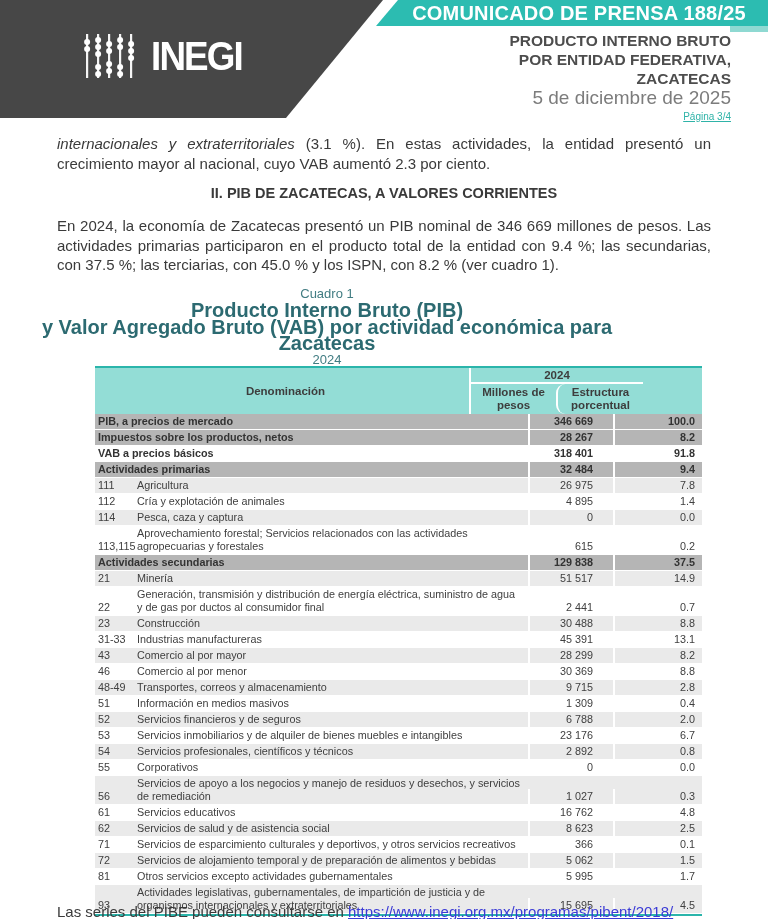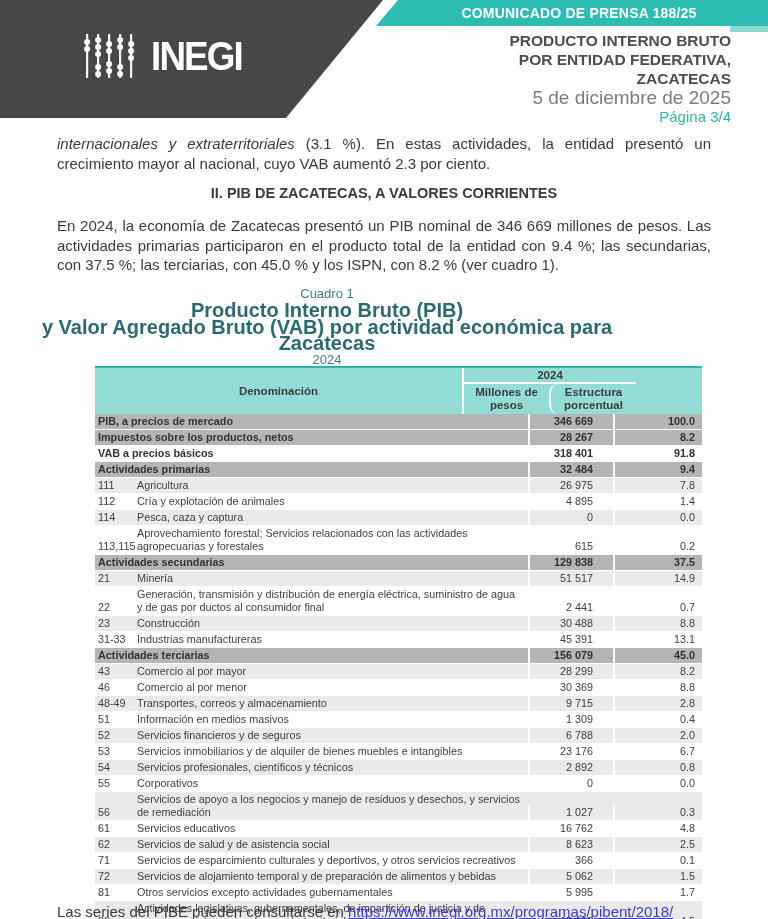--- a/index.html
+++ b/index.html
@@ -9,26 +9,26 @@
 
   
   .dark-band { position:absolute; left:0; top:0; width:392px; height:118px; background:#474747;
                clip-path:polygon(0 0, 383px 0, 286px 100%, 0 100%); }
   .logo { position:absolute; left:82px; top:34px; display:flex; align-items:center; gap:15px; }
   .logo-text { color:#fff; font-weight:bold; font-size:40px; letter-spacing:-2px; line-height:1;
                transform:scaleX(.92); transform-origin:left center; }
   .banner { position:absolute; left:374px; top:0; width:394px; height:26px; background:#2cbcb1;
             clip-path:polygon(24px 0, 100% 0, 100% 100%, 2px 100%);
             display:flex; align-items:center; justify-content:center; }
-  .banner span { color:#fff; font-weight:bold; font-size:14px; padding-left:16px; letter-spacing:.2px; }
+  .banner span { color:#fff; font-weight:bold; font-size:20px; padding-left:16px; letter-spacing:.2px; }
   .banner-tab { position:absolute; right:0; top:26px; width:38px; height:6px; background:#8fd9d2; }
   .title-block { position:absolute; right:37px; top:31px; text-align:right; }
   .title-line { font-weight:bold; font-size:15.5px; line-height:19px; color:#4d4d4d; }
   .date-line  { font-size:19px; line-height:19px; color:#7c7c7c; }
-  .page-line  { font-size:15px; line-height:19px; color:#2fb3a8; }
+  .page-line  { font-size:10px; line-height:19px; color:#2fb3a8;text-decoration:underline; }
 
   
   .para { position:absolute; left:57px; width:654px; text-align:justify;
           font-size:15px; line-height:19.5px; color:#3a3a3a; }
   #para1 { top:134px; }
   #para1 .it { font-style:italic; }
   .h2 { position:absolute; left:57px; width:654px; top:185px; text-align:center;
         font-weight:bold; font-size:14.5px; color:#3a3a3a; }
   #para2 { top:216px; }
 
@@ -36,21 +36,21 @@
   .cuadro-head { position:absolute; left:0; top:286px; width:654px; text-align:center; }
   .c-label  { font-size:13px; line-height:16px; color:#417c82; }
   .c-title  { font-weight:bold; font-size:20px; line-height:16.5px; color:#2c6a71; }
   .c-year   { font-size:13px; line-height:15px; color:#417c82; }
   .c-sub    { font-size:11.5px; line-height:14px; color:#5a5a5a; }
 
   
   .tablewrap { position:absolute; left:95px; top:366px; width:607px; border-bottom:none; }
   .thead { display:flex; background:#93ddd6; border-top:2px solid #2bb5ab; }
   .th-denom { width:367px; display:flex; align-items:center; justify-content:center;
-              font-weight:bold; font-size:11.5px; color:#3d3d3d; }
+              font-weight:bold; font-size:11.5px; color:#3d3d3d;margin-left:7px; }
   .th-group { width:174px; border-left:2px solid #fff; }
   .th-year  { text-align:center; font-weight:bold; font-size:11.5px; color:#3d3d3d;
               border-bottom:2px solid #fff; padding:1px 0; }
   .th-cols  { display:flex; }
   .th-col   { text-align:center; font-weight:bold; font-size:11.5px; line-height:12.5px;
               color:#3d3d3d; padding:2px 1px 3px; }
   .th-col1  { width:85px; }
   .th-col2  { width:87px; border-left:2px solid #fff;border-radius:9px; }
 
   .tbody { border-bottom:2px solid #2bb5ab; }
@@ -219,25 +219,20 @@
           <div class="td-name">Construcción</div>
           <div class="td-v1">30 488</div>
           <div class="td-v2">8.8</div>
         </div>
       <div class="tr">
           <div class="td-code">31-33</div>
           <div class="td-name">Industrias manufactureras</div>
           <div class="td-v1">45 391</div>
           <div class="td-v2">13.1</div>
         </div>
-      <div class="tr sec">
-          <div class="td-name-full">Actividades terciarias</div>
-          <div class="td-v1">156 079</div>
-          <div class="td-v2">45.0</div>
-        </div>
       <div class="tr alt">
           <div class="td-code">43</div>
           <div class="td-name">Comercio al por mayor</div>
           <div class="td-v1">28 299</div>
           <div class="td-v2">8.2</div>
         </div>
       <div class="tr">
           <div class="td-code">46</div>
           <div class="td-name">Comercio al por menor</div>
           <div class="td-v1">30 369</div>

